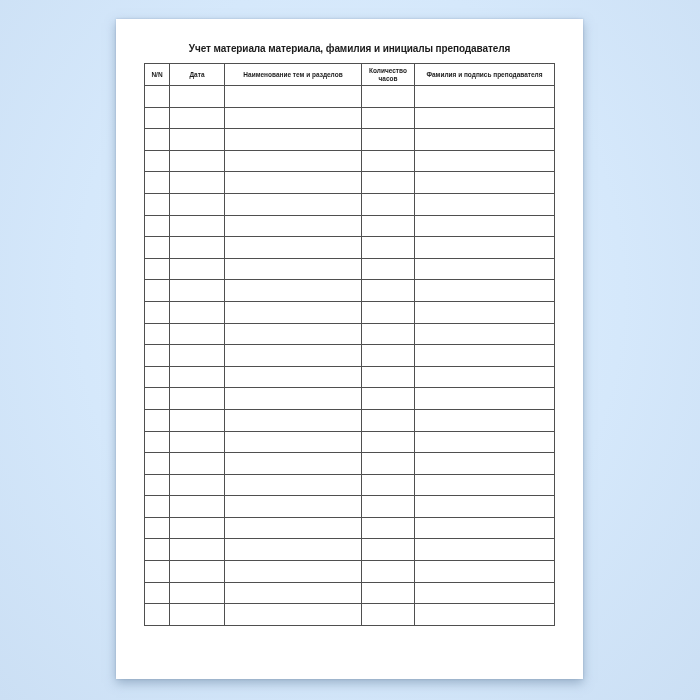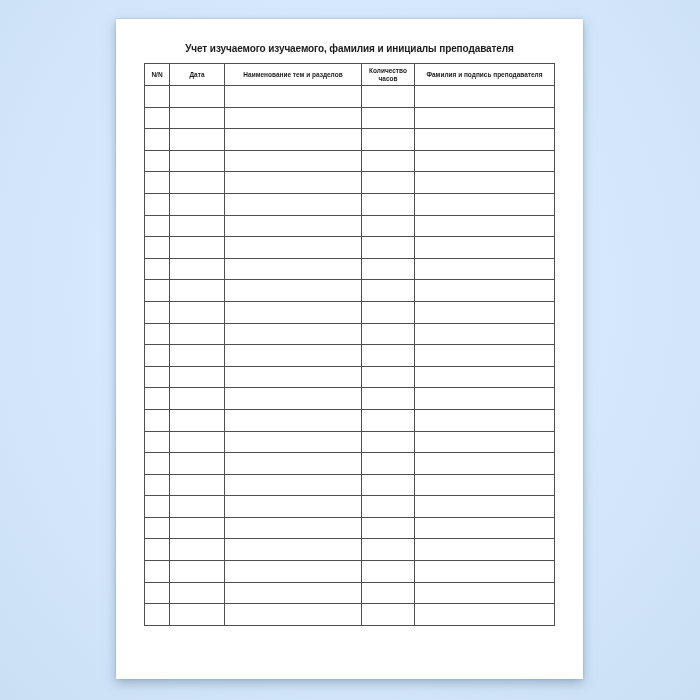--- a/index.html
+++ b/index.html
@@ -63,21 +63,21 @@
   table.ledger td {
     height: 21.6px;
     font-size: 6.5px;
     color: #1c1c1c;
   }
 </style>
 </head>
 <body>
 
 <div class="page">
-  <div class="doc-title">Учет изучаемого изучаемого, фамилия и инициалы преподавателя</div>
+  <div class="doc-title">Учет материала материала, фамилия и инициалы преподавателя</div>
 
   <table class="ledger">
     <colgroup>
       <col class="c1">
         <col class="c2">
         <col class="c3">
         <col class="c4">
         <col class="c5">
     </colgroup>
     <thead>

